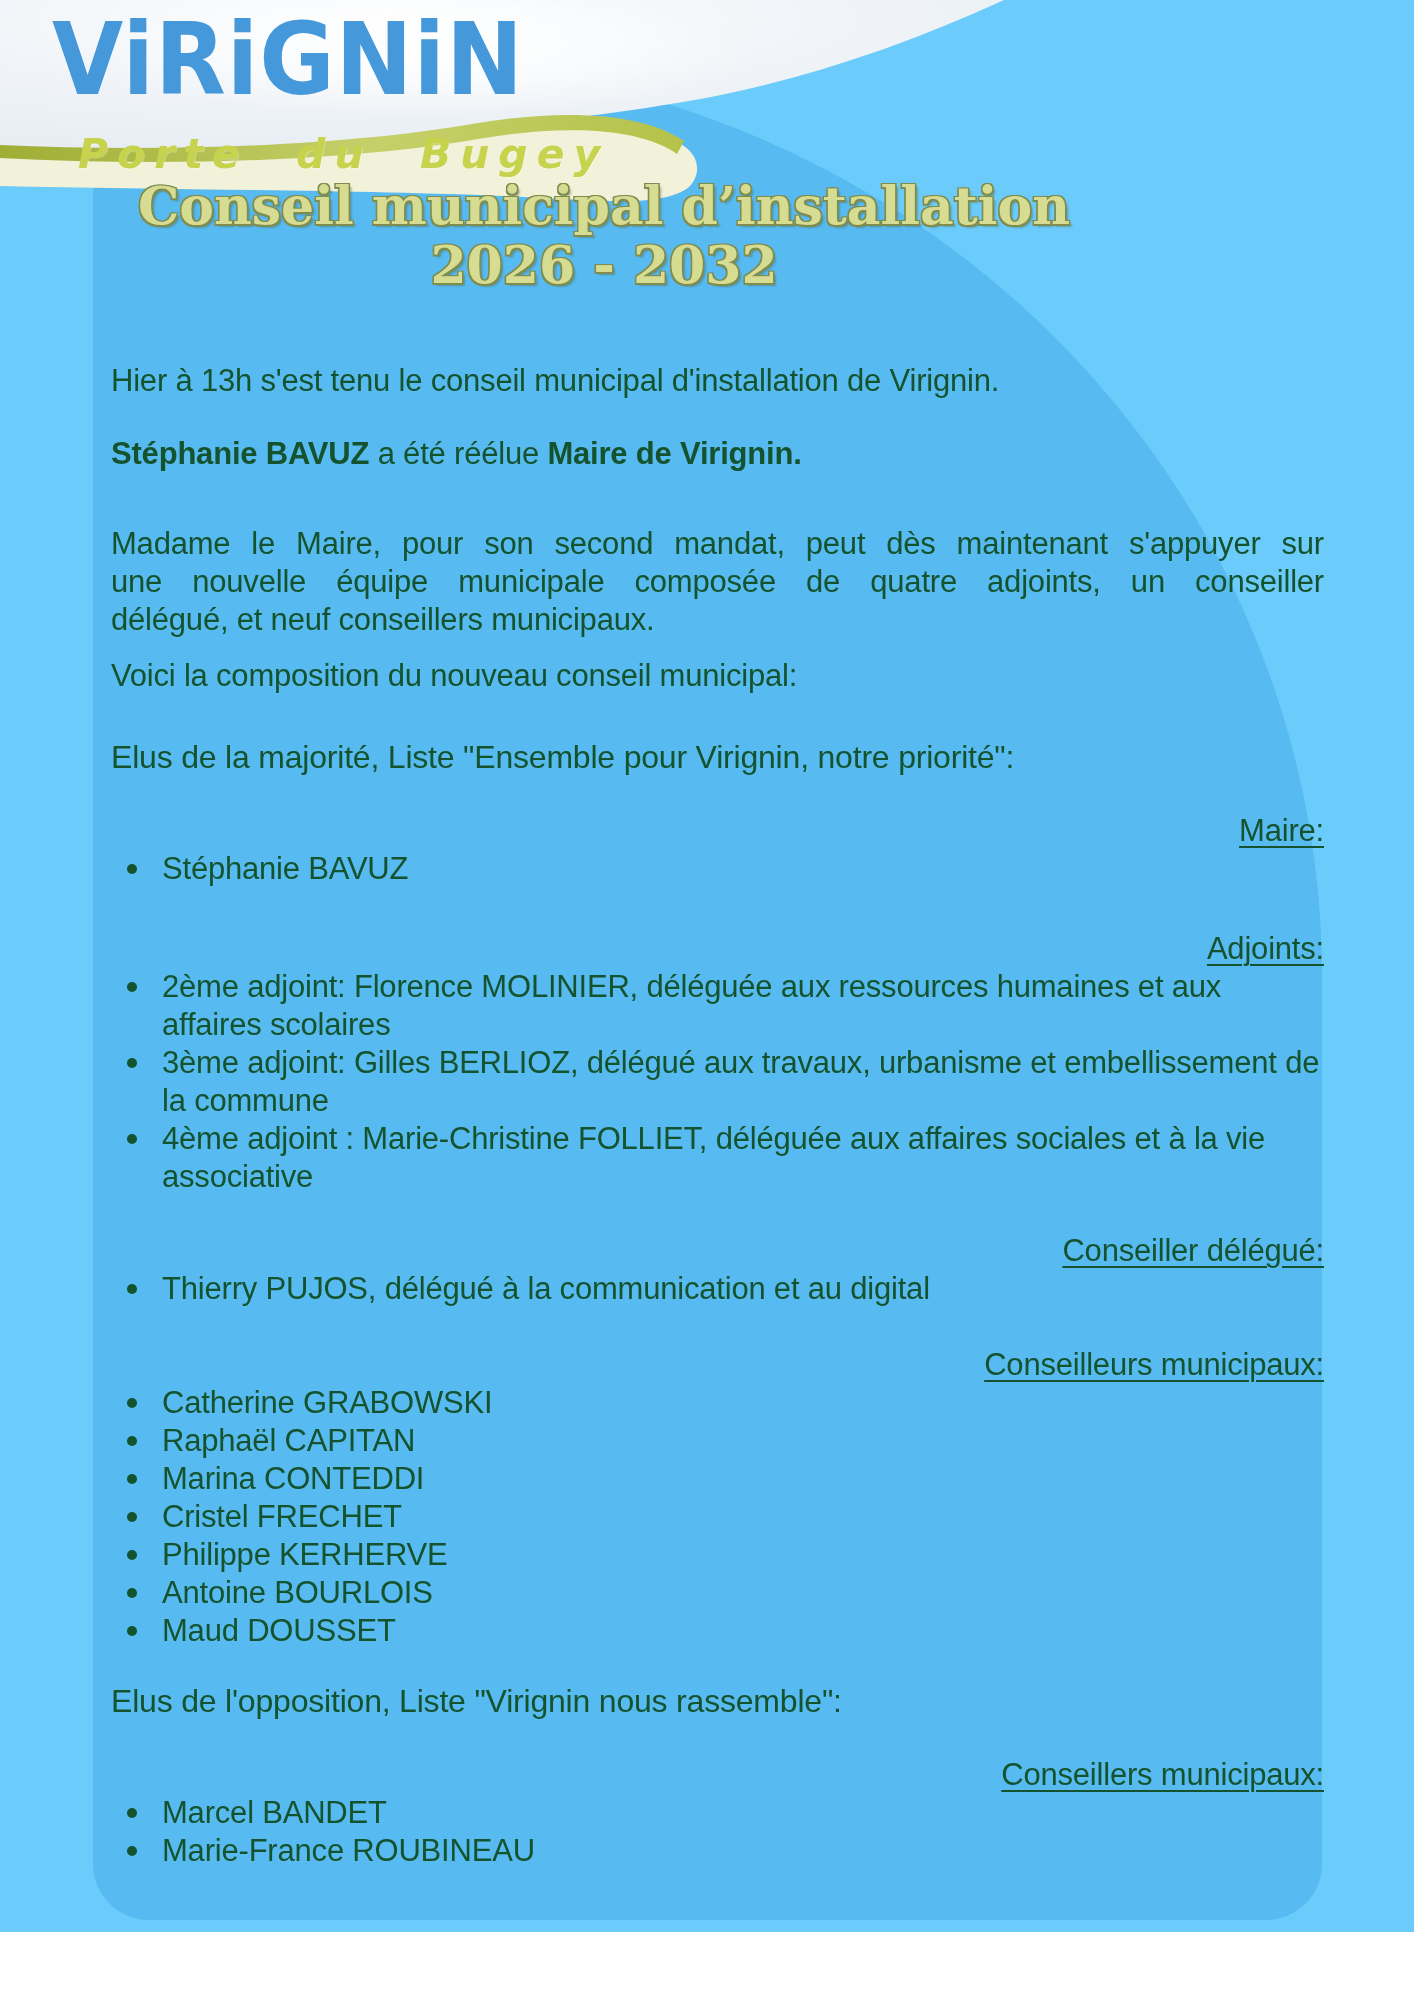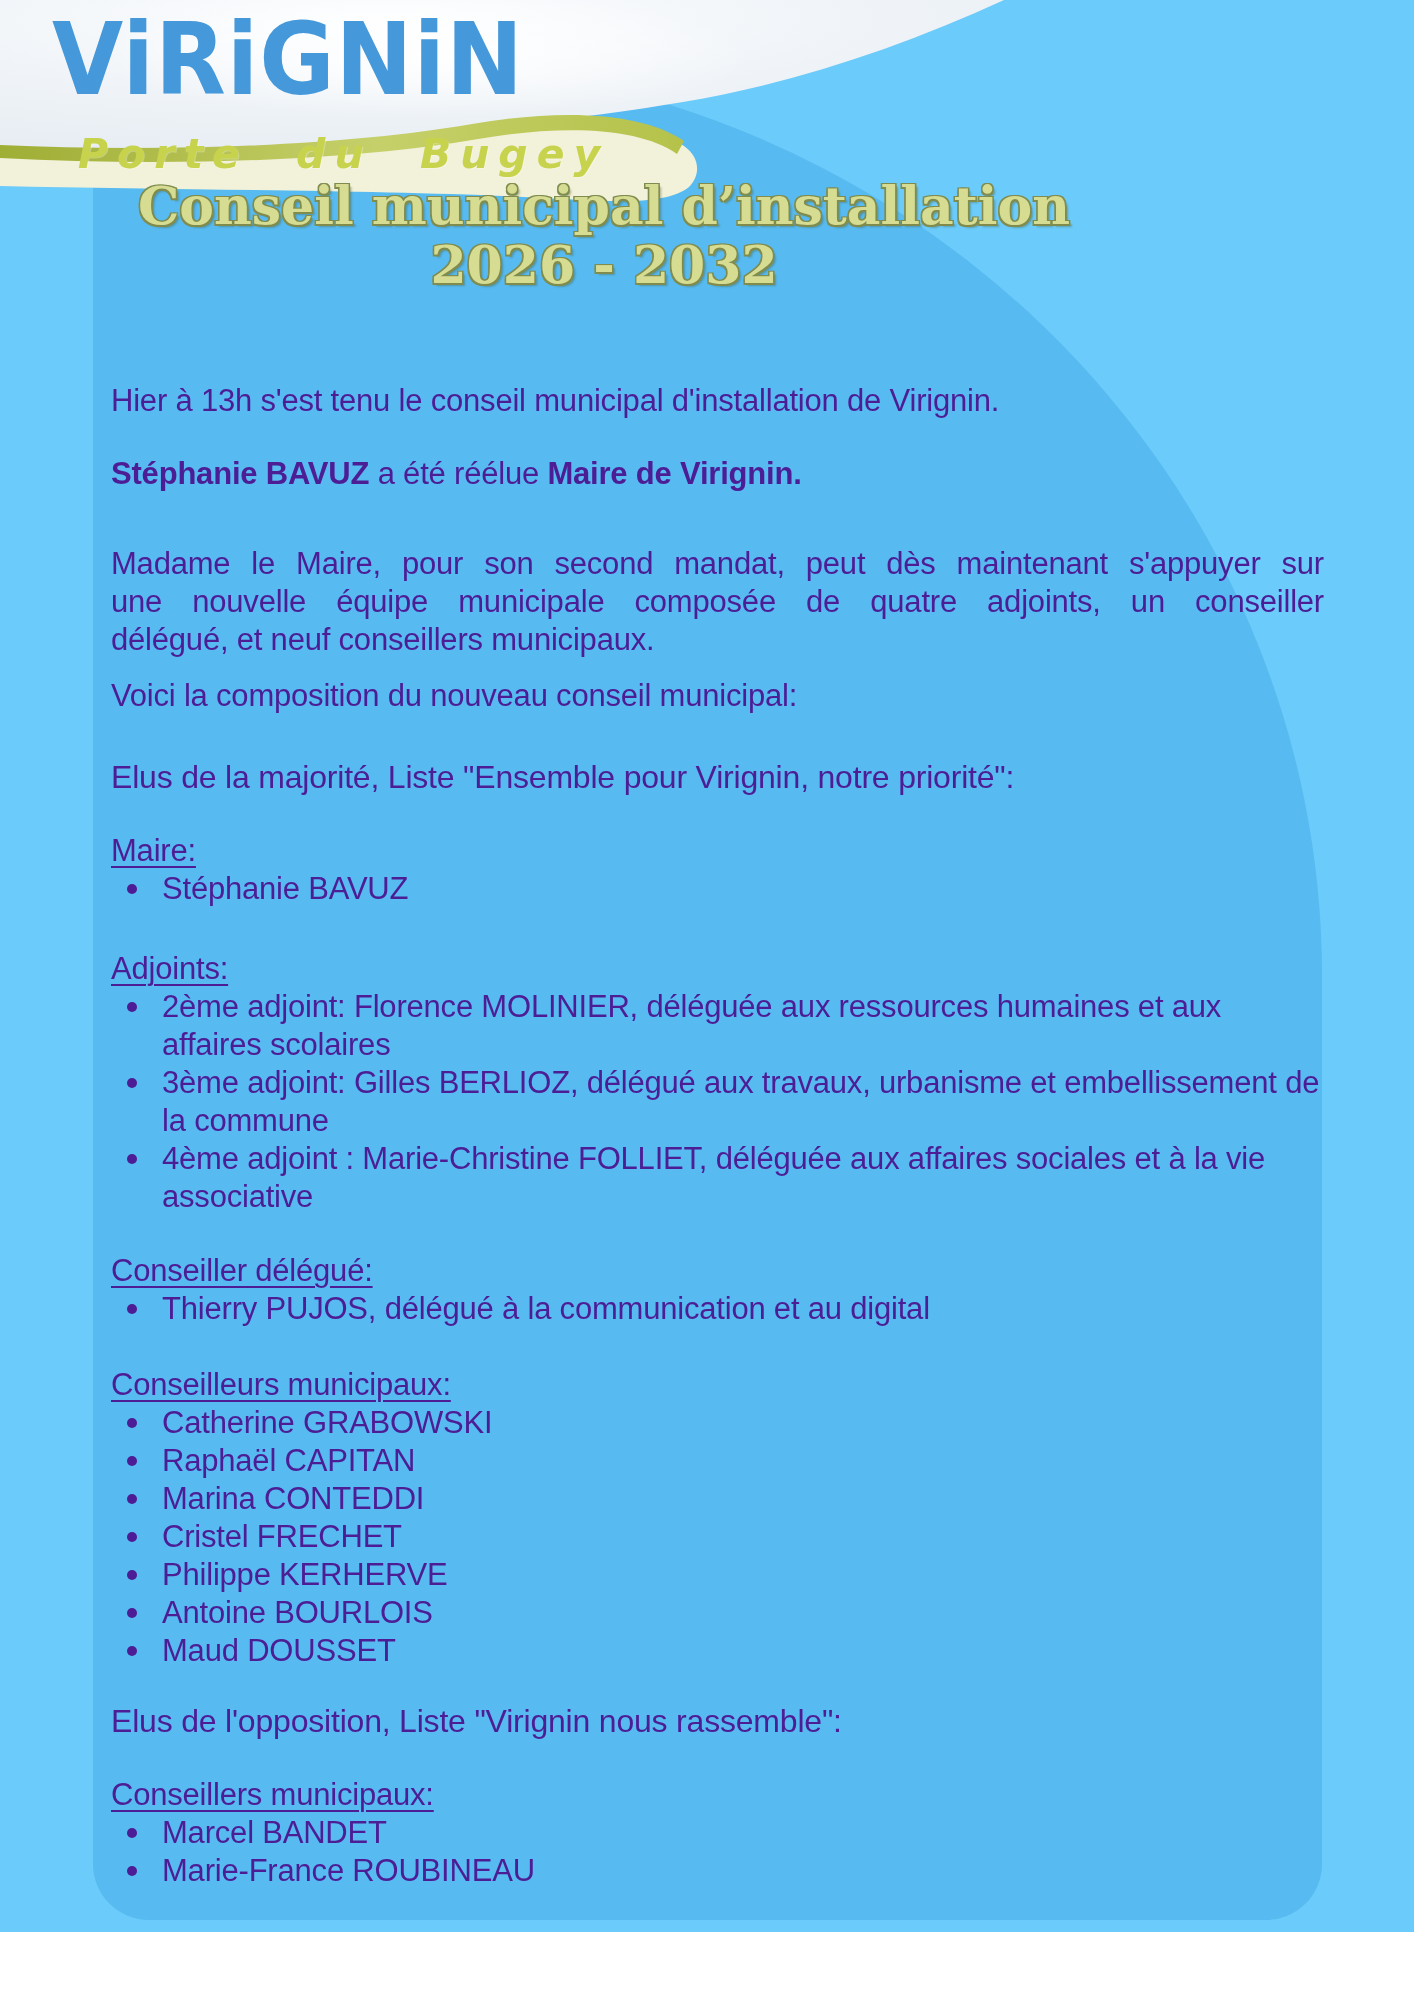--- a/index.html
+++ b/index.html
@@ -43,38 +43,39 @@
     font-family:"DejaVu Serif",serif;
     font-weight:bold;font-size:52px;line-height:59px;
     color:#d6dc92;
     text-shadow:
       -1.5px -1.5px 0 #7f8c4e, 1.5px -1.5px 0 #7f8c4e,
       -1.5px 1.5px 0 #7f8c4e, 1.5px 1.5px 0 #7f8c4e,
       3px 3px 2px rgba(70,85,40,.35);
     margin-left: 39px;
   }
   .content{
-    position:absolute;left:111px;top:382px;width:1213px;
+    position:absolute;left:111px;top:362px;width:1213px;
     font-size:31px;line-height:38px;
-    color:#4c1d95;letter-spacing:-.2px;
+    color:#14532d;letter-spacing:-.2px;
   }
   .content p{margin:0;}
   .p-intro{margin-bottom:35px !important;}
   .p-reelect{margin-bottom:52px !important;}
   .p-mandate{margin-bottom:18px !important;}
   .p-compo{margin-bottom:43px !important;}
   .h{font-weight:normal;font-size:32px;}
   .h-majority{margin-bottom:36px !important;}
   .h-opposition{margin-bottom:36px !important;}
   .jline{text-align:justify;text-align-last:justify;}
   .label{
     text-decoration:underline;
     text-decoration-thickness:2px;
     text-underline-offset:5px;
     margin:0;
+    text-align:right;
   }
   ul{margin:0;padding:0;list-style:none;}
   li{position:relative;padding-left:51px;}
   li::before{
     content:"";position:absolute;left:16px;top:14px;
     width:10px;height:10px;border-radius:50%;
     background:currentColor;
   }
   .list-maire{margin-bottom:42px !important;}
   .list-adjoints{margin-bottom:36px !important;}

